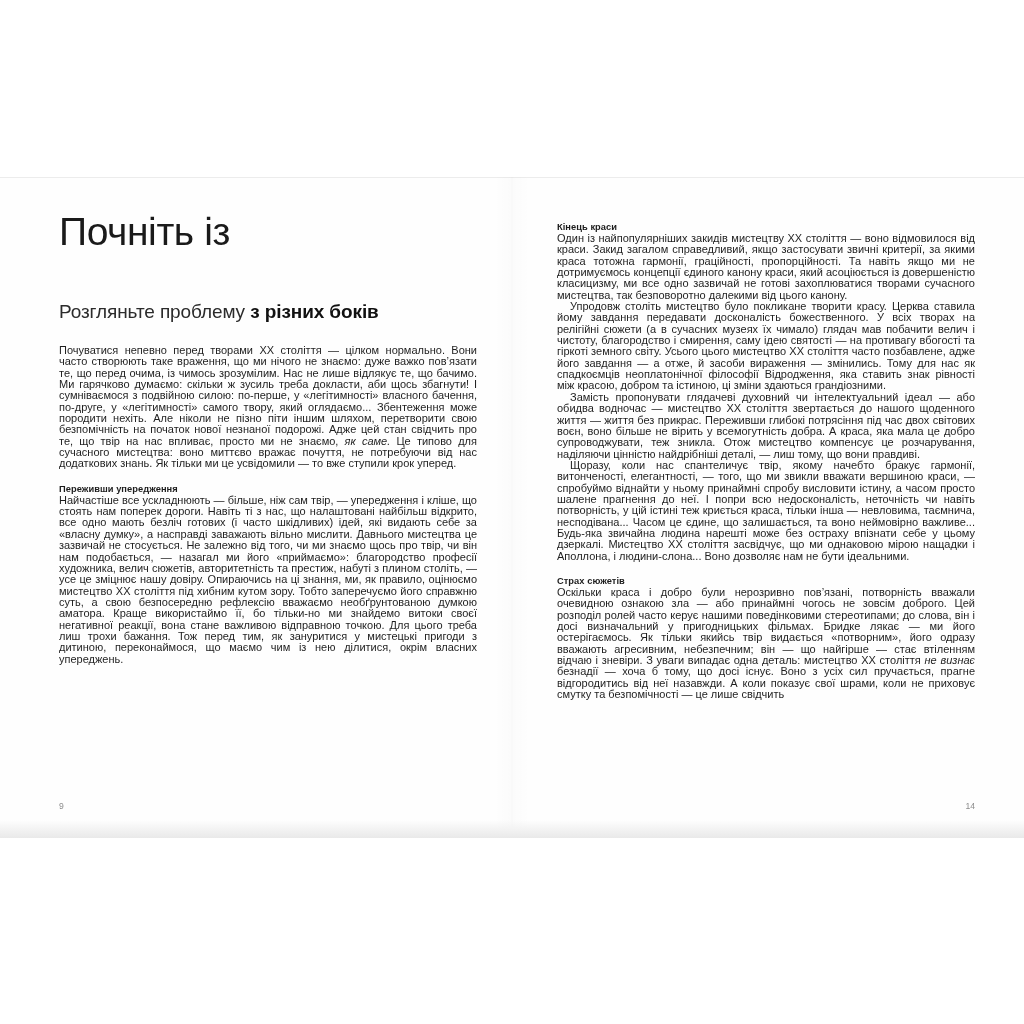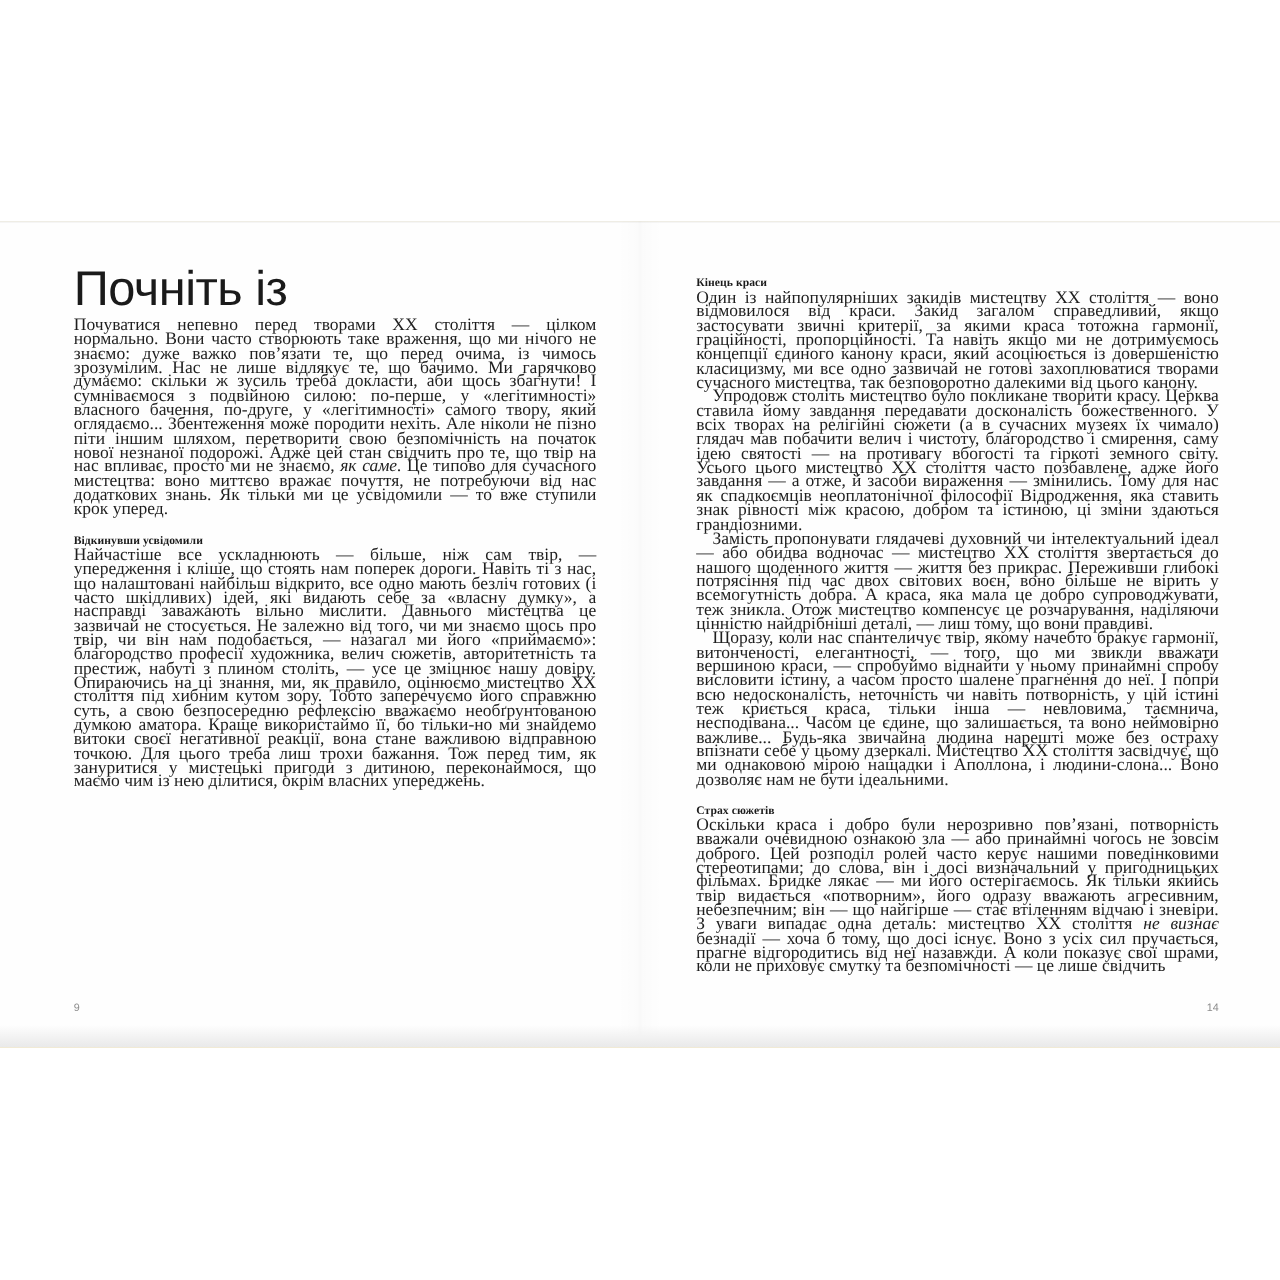--- a/index.html
+++ b/index.html
@@ -16,21 +16,21 @@
     height: 1024px;
     background: #ffffff;
   }
   
   #spread {
     position: absolute;
     left: 0;
     top: 177px;
     width: 1024px;
     height: 661px;
-    background: #eab308;
+    background: #e5e5e5;
     box-shadow: 0 0 0 0 transparent;
   }
   #spread-inner {
     position: absolute;
     inset: 0;
     background: #fefefe;
   }
   
   .page-bottom-shade {
     position: absolute;
@@ -104,32 +104,32 @@
     color: #2b2b2b;
     margin: 46px 0 22px 0;
     letter-spacing: -0.1px;
   }
   .section-title b {
     font-weight: 800;
     color: #111111;
   }
 
   .subhead {
-    font-family: Liberation Serif, serif;
+    font-family: Liberation Sans, sans-serif;
     font-size: 9.3px;
     font-weight: 700;
     color: #1c1c1c;
     margin: 14px 0 1px 0;
     letter-spacing: 0.05px;
   }
   .subhead.first { margin-top: 0; }
 
   p.body {
-    font-family: Liberation Serif, serif;
-    font-size: 14px;
+    font-family: Liberation Sans, sans-serif;
+    font-size: 11px;
     line-height: 11.35px;
     color: #1e1e1e;
     margin: 0;
     text-align: justify;
     text-justify: inter-word;
     hyphens: manual;
   }
   p.body.indent { text-indent: 13px; }
   p.body i { font-style: italic; }
 
@@ -152,24 +152,27 @@
     <div id="spread-inner">
       <div class="top-hairline"></div>
 
       <div class="page page-left">
         <div class="content-left">
 
           <h1 class="chapter-title">
             <span>Почніть із</span>
           </h1>
 
+          <h2 class="section-title">
+            <span>Розгляньте проблему </span><b>з різних боків</b>
+          </h2>
 
           <p class="body"><span>Почуватися непевно перед творами XX століття — цілком нормально. Вони часто створюють таке враження, що ми нічого не знаємо: дуже важко пов’язати те, що перед очима, із чимось зрозумілим. Нас не лише відлякує те, що бачимо. Ми гарячково думаємо: скільки ж зусиль треба докласти, аби щось збагнути! І сумніваємося з подвійною силою: по-перше, у «легітимності» власного бачення, по-друге, у «легітимності» самого твору, який оглядаємо... Збентеження може породити нехіть. Але ніколи не пізно піти іншим шляхом, перетворити свою безпомічність на початок нової незнаної подорожі. Адже цей стан свідчить про те, що твір на нас впливає, просто ми не знаємо, </span><i>як саме.</i><span> Це типово для сучасного мистецтва: воно миттєво вражає почуття, не потребуючи від нас додаткових знань. </span><span>Як тільки ми це усвідомили — то вже ступили крок уперед.</span></p>
 
-          <h3 class="subhead">Відкинувши усвідомили</h3>
+          <h3 class="subhead">Переживши упередження</h3>
           <p class="body">Найчастіше все ускладнюють — більше, ніж сам твір, — упередження і кліше, що стоять нам поперек дороги. Навіть ті з нас, що налаштовані найбільш відкрито, все одно мають безліч готових (і часто шкідливих) ідей, які видають себе за «власну думку», а насправді заважають вільно мислити. Давнього мистецтва це зазвичай не стосується. Не залежно від того, чи ми знаємо щось про твір, чи він нам подобається, — назагал ми його «приймаємо»: благородство професії художника, велич сюжетів, авторитетність та престиж, набуті з плином століть, — усе це зміцнює нашу довіру. Опираючись на ці знання, ми, як правило, оцінюємо мистецтво XX століття під хибним кутом зору. Тобто заперечуємо його справжню суть, а свою безпосередню рефлексію вважаємо необґрунтованою думкою аматора. Краще використаймо її, бо тільки-но ми знайдемо витоки своєї негативної реакції, вона стане важливою відправною точкою. Для цього треба лиш трохи бажання. Тож перед тим, як зануритися у мистецькі пригоди з дитиною, переконаймося, що маємо чим із нею ділитися, окрім власних упереджень.</p>
 
         </div>
         <div class="page-number left">9</div>
       </div>
 
       <div class="page page-right">
         <div class="content-right">
 
           <h3 class="subhead first">Кінець краси</h3>

